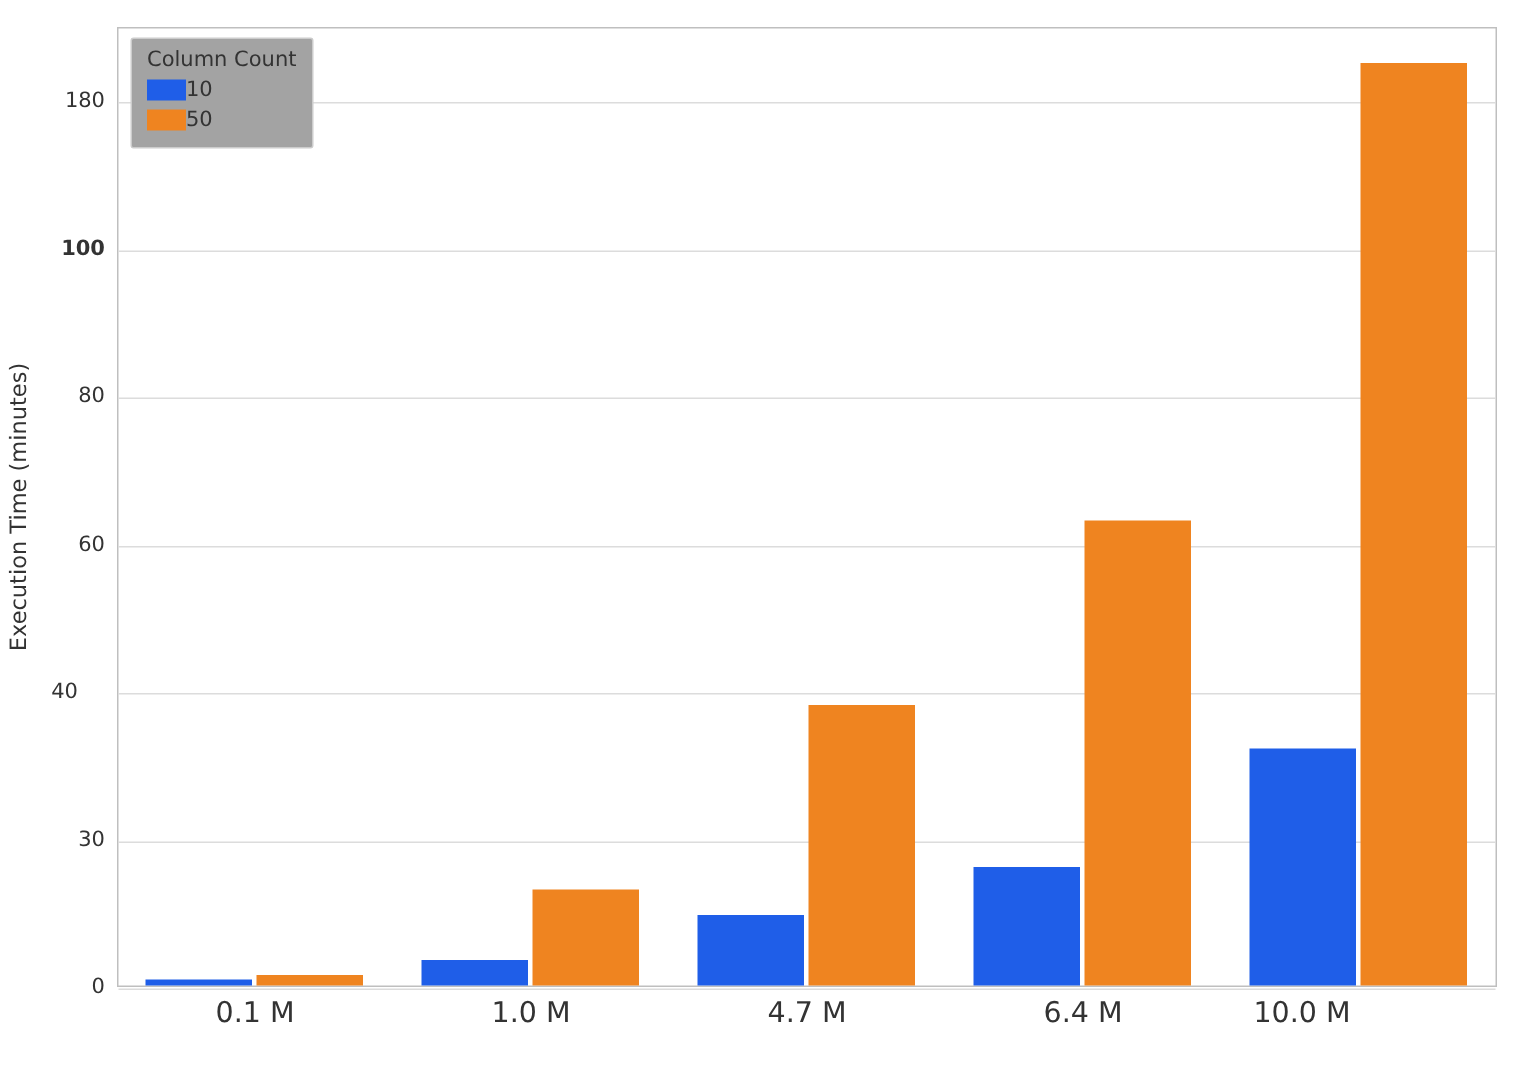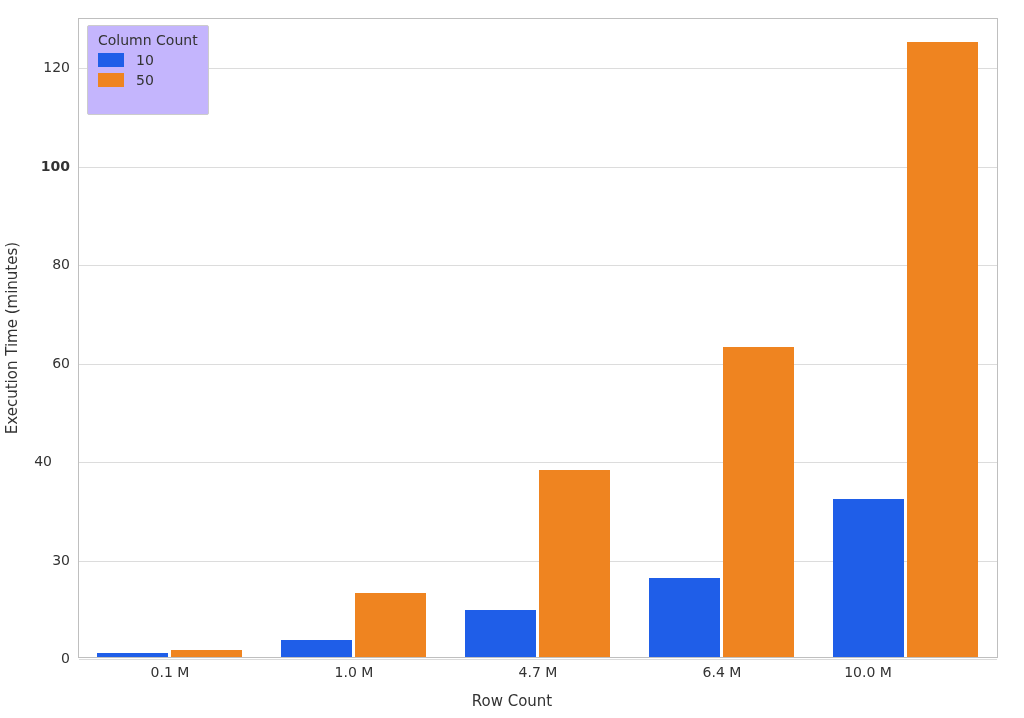--- a/index.html
+++ b/index.html
@@ -60,51 +60,51 @@
     bottom: 8px;
     left: 0;
     width: 100%;
     text-align: center;
     font-size: 15px;
     color: #333;
   }
   .x-tick {
     position: absolute;
     top: 664px;
-    font-size: 14px;
+    font-size: 19px;
     color: #333;
     transform: translateX(-50%);
     white-space: nowrap;
   }
   
   .bar {
     position: absolute;
     bottom: 0;
   }
   .bar.s10 { background: #1f5ee8; }      
   .bar.s50 { background: #ef8420; }      
   
   .legend {
     position: absolute;
-    background: #c4b5fd;
+    background: #a3a3a3;
     border: 1px solid #cccccc;
     border-radius: 2px;
-    padding: 6px 10px 24px 10px;
+    padding: 6px 10px 8px 10px;
     font-size: 14px;
     box-sizing: border-box;
   }
   .legend-title {
     font-size: 14px;
     color: #333;
     margin-bottom: 2px;
   }
   .legend-row {
     display: flex;
     align-items: center;
-    gap: 12px;
+    gap: 0;
     line-height: 20px;
   }
   .legend-swatch {
     width: 26px;
     height: 14px;
     display: inline-block;
   }
   .legend-swatch.s10 { background: #1f5ee8; }
   .legend-swatch.s50 { background: #ef8420; }
 </style>
@@ -114,21 +114,21 @@
 <div class="chart-container">
 
   <div class="y-label" style="top: 338px;">Execution Time (minutes)</div>
 
   <div class="y-tick" style="top: 658px; left: 30px; right: auto;">0</div>
   <div class="y-tick" style="top: 559.538px; left: 30px; right: auto;">30</div>
   <div class="y-tick" style="top: 461.077px; left: 12px; right: auto;">40</div>
   <div class="y-tick" style="top: 362.615px; left: 30px; right: auto;">60</div>
   <div class="y-tick" style="top: 264.154px; left: 30px; right: auto;">80</div>
   <div class="y-tick" style="top: 165.692px; left: 30px; right: auto; font-weight: bold;">100</div>
-  <div class="y-tick" style="top: 67.2308px; left: 30px; right: auto;">120</div>
+  <div class="y-tick" style="top: 67.2308px; left: 30px; right: auto;">180</div>
 
   <div class="plot-area">
 
     <div class="gridline" style="top: 640px;"></div>
     <div class="gridline" style="top: 541.538px;"></div>
     <div class="gridline" style="top: 443.077px;"></div>
     <div class="gridline" style="top: 344.615px;"></div>
     <div class="gridline" style="top: 246.154px;"></div>
     <div class="gridline" style="top: 147.692px;"></div>
     <div class="gridline" style="top: 49.2308px;"></div>
@@ -156,14 +156,13 @@
       </div>
     </div>
   </div>
 
   <div class="x-tick" style="left: 170px;">0.1 M</div>
   <div class="x-tick" style="left: 354px;">1.0 M</div>
   <div class="x-tick" style="left: 538px;">4.7 M</div>
   <div class="x-tick" style="left: 722px;">6.4 M</div>
   <div class="x-tick" style="left: 868px; text-align: center;">10.0 M</div>
 
-  <div class="x-label">Row Count</div>
 </div>
 
 </body></html>

